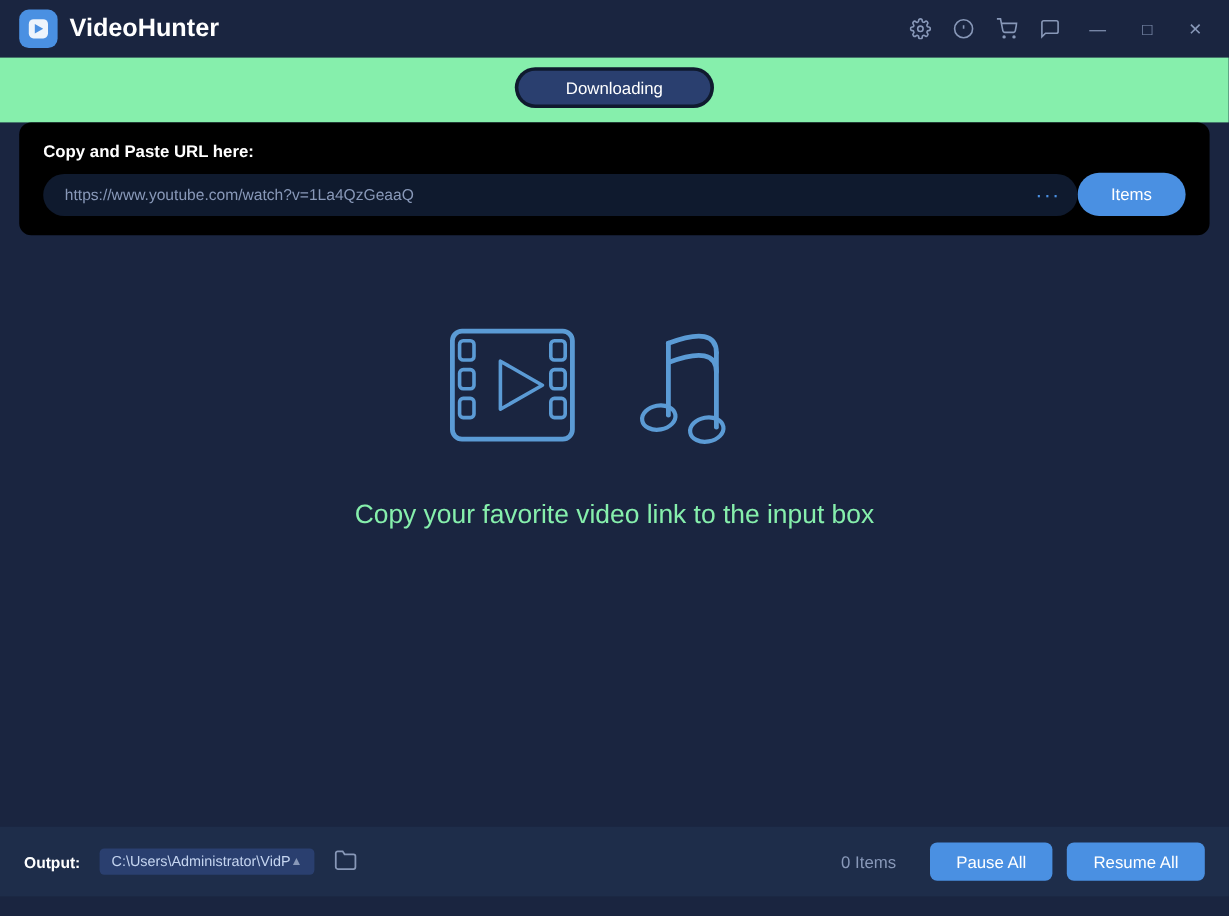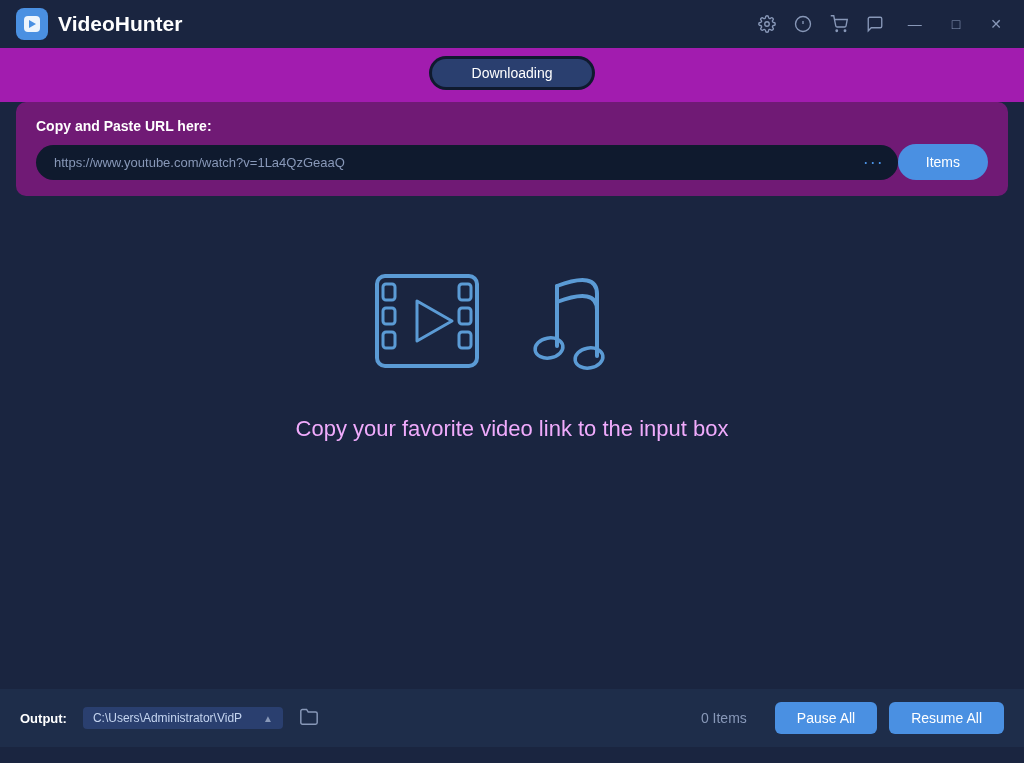--- a/index.html
+++ b/index.html
@@ -59,21 +59,21 @@
       cursor: pointer;
       padding: 4px 6px;
     }
 
     
     .tab-bar {
       display: flex;
       justify-content: center;
       align-items: flex-end;
       padding: 8px 0 12px;
-      background: #a21caf;
+      background: #86efac;
     }
     .tab-container {
       display: flex;
       background: #0f1a2e;
       border-radius: 20px;
       padding: 3px;
     }
     .tab {
       padding: 6px 40px;
       border-radius: 16px;
@@ -83,21 +83,21 @@
       transition: all 0.2s;
     }
     .tab.active {
       background: #2a3f6f;
       color: #fff;
       font-weight: 500;
     }
 
     
     .main-area {
-      background: #701a75;
+      background: #000000;
       margin: 0 16px;
       border-radius: 10px;
       padding: 16px 20px;
     }
 
     
     .url-section-label {
       font-size: 14px;
       font-weight: 600;
       color: #fff;
@@ -158,21 +158,21 @@
       padding: 60px 0 40px;
     }
     .illustration-icons {
       display: flex;
       align-items: center;
       gap: 20px;
       margin-bottom: 30px;
     }
     .ill-text {
       font-size: 22px;
-      color: #f0abfc;
+      color: #86efac;
       font-weight: 400;
       text-align: center;
     }
 
     
     .bottom-bar {
       position: absolute;
       bottom: 16px;
       left: 0;
       right: 0;
@@ -190,21 +190,21 @@
       margin-right: 4px;
     }
     .output-path {
       background: #2a3f6f;
       border-radius: 4px;
       padding: 4px 10px;
       font-size: 12px;
       color: #c5d5f0;
       display: flex;
       align-items: center;
-      gap: 21px;
+      gap: 0;
     }
     .path-arrow { color: #8898b8; font-size: 10px; }
     .folder-icon-btn {
       background: none;
       border: none;
       color: #8898b8;
       font-size: 18px;
       cursor: pointer;
       margin-left: 4px;
     }

